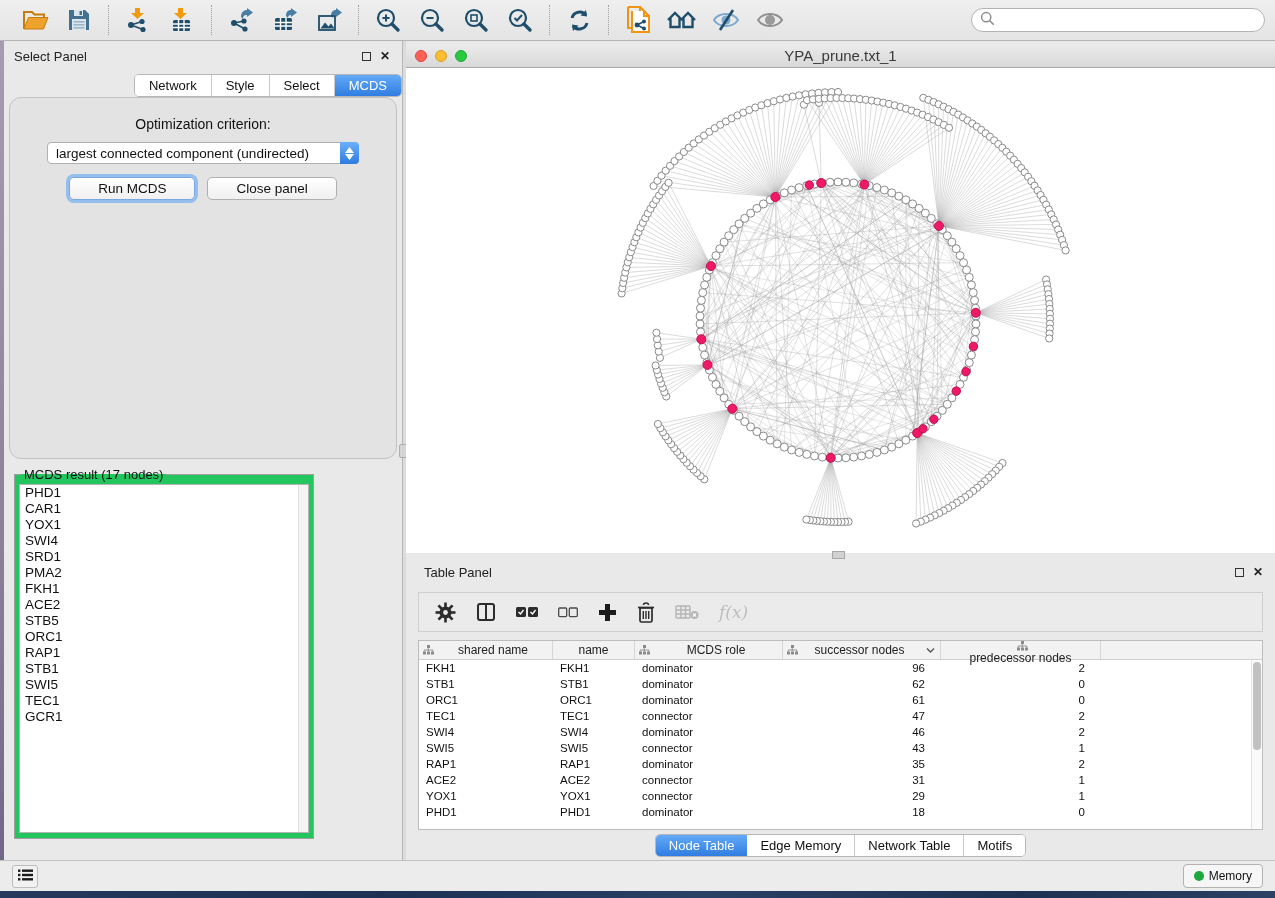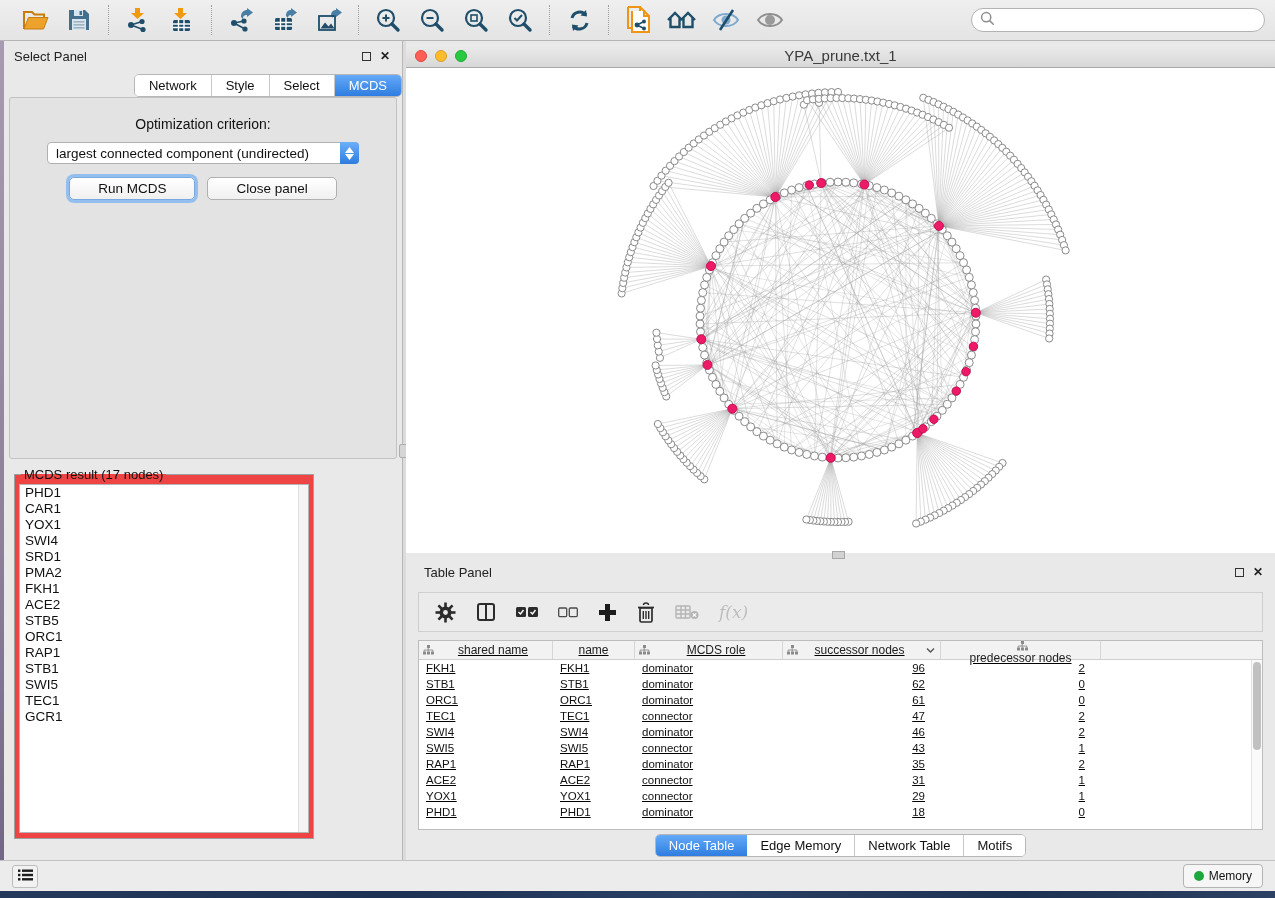--- a/index.html
+++ b/index.html
@@ -32,36 +32,36 @@
   .float-icon { width:9px; height:9px; border:1.5px solid #333; display:inline-block; }
   .close-icon { font-size:12px; font-weight:bold; color:#222; line-height:1; }
 
   .cp-tabs { position:absolute; left:0; top:33px; width:100%; display:flex; justify-content:flex-end; }
   .seg { display:flex; border:1px solid #b7b7b7; border-radius:5px; overflow:hidden; background:#fff; }
   .seg .tab { padding:3px 14px; font-size:13px; color:#111; background:#fff; border-right:1px solid #c9c9c9; cursor:default; }
   .seg .tab:last-child { border-right:none; }
   .seg .tab.active { background:linear-gradient(#64aaf8,#2f7de0); color:#fff; border-right:none; }
 
   .cp-inner { position:absolute; left:5px; top:56px; width:388px; height:362px;
-    background:#e3e3e3; border:1px solid #c2c2c2; border-radius:3px; }
+    background:#e3e3e3; border:1px solid #c2c2c2; border-radius:12px; }
   .opt-label { text-align:center; margin-top:18px; font-size:14px; color:#111; }
   .sel-wrap { margin:10px auto 0; width:312px; height:22px; background:#fff; border:1px solid #b1b1b1;
     border-radius:4px; display:flex; align-items:center; position:relative; }
   .sel-text { font-size:13.5px; color:#111; padding-left:8px; flex:1; white-space:nowrap; }
   .sel-cap { width:19px; height:22px; margin:-1px; border-radius:0 4px 4px 0;
     background:linear-gradient(#6cb0fa,#2e7cdf); display:flex; flex-direction:column;
     align-items:center; justify-content:center; gap:1px; }
   .sel-cap svg { display:block; }
   .btn-row { display:flex; justify-content:center; gap:12px; margin-top:13px; }
   .mac-btn { background:linear-gradient(#ffffff,#f0f0f0); border:1px solid #b0b0b0; border-radius:5px;
     font-size:13.5px; color:#111; padding:3px 28px; font-family:"Liberation Sans",sans-serif; }
   .mac-btn.focused { box-shadow:0 0 0 3px rgba(105,170,245,.65); border-color:#7aa8e0; }
 
   .mcds-box { position:absolute; left:10px; top:426px; width:300px; height:372px;
-    border:1px solid #9f9f9f; background:#ef4444; }
+    border:1px solid #9f9f9f; background:#22c55e; }
   .mcds-box legend { font-size:13px; color:#111; margin-left:6px; padding:0 3px; }
   .mcds-list { position:absolute; left:4px; top:2px; right:4px; bottom:5px; background:#fff;
     border:1px solid #b5b5b5; overflow:hidden; }
   .mcds-track { position:absolute; right:0; top:0; width:10px; height:100%; background:#f4f4f4; border-left:1px solid #e0e0e0; }
   .mcds-item { font-size:13.5px; color:#111; line-height:16px; padding-left:5px; }
 
   
   .v-splitter { position:absolute; left:402px; top:41px; width:4px; height:819px; background:#dcdcdc; border-left:1px solid #b7b7b7; }
   .v-handle { position:absolute; left:399px; top:444px; width:9px; height:14px; background:#d6d6d6;
     border:1px solid #aeaeae; border-radius:2px; }
@@ -82,21 +82,21 @@
   
   .table-panel { position:absolute; left:406px; top:560px; width:869px; height:300px; background:#e9e9e9; }
   .tp-header { position:relative; height:24px; display:flex; align-items:center; }
   .tp-title { font-size:13px; color:#222; margin-left:18px; }
   .tp-toolbar { position:absolute; left:12px; top:32px; width:845px; height:40px; background:#ebebeb;
     border:1px solid #cfcfcf; display:flex; align-items:center; gap:20px; padding-left:16px; }
   .tpi { display:flex; align-items:center; justify-content:center; }
   .fx { font-family:"DejaVu Serif", serif; font-style:italic; font-size:17px; color:#bdbdbd; }
 
   .tp-table { position:absolute; left:12px; top:80px; width:845px; height:190px; background:#fff;
-    border:1px solid #bdbdbd; overflow:hidden;text-decoration:underline; }
+    border:1px solid #bdbdbd; overflow:hidden; }
   .thead { display:flex; height:19px; background:#f2f2f2; border-bottom:1px solid #cfcfcf; }
   .th { display:flex; align-items:center; border-right:1px solid #d6d6d6; font-size:12px; color:#222;
     position:relative; }
   .th .lbl { flex:1; text-align:center; }
   .th svg { margin-left:4px; flex:none; }
   .trow { display:flex; height:16px; }
   .td { font-size:11.5px; color:#111; line-height:16px; white-space:nowrap; overflow:hidden; }
   .td.num { text-align:right; }
   .tbody { position:relative; }
   .vscroll { position:absolute; right:0; top:19px; bottom:0; width:11px; background:#fafafa; border-left:1px solid #e3e3e3; }

